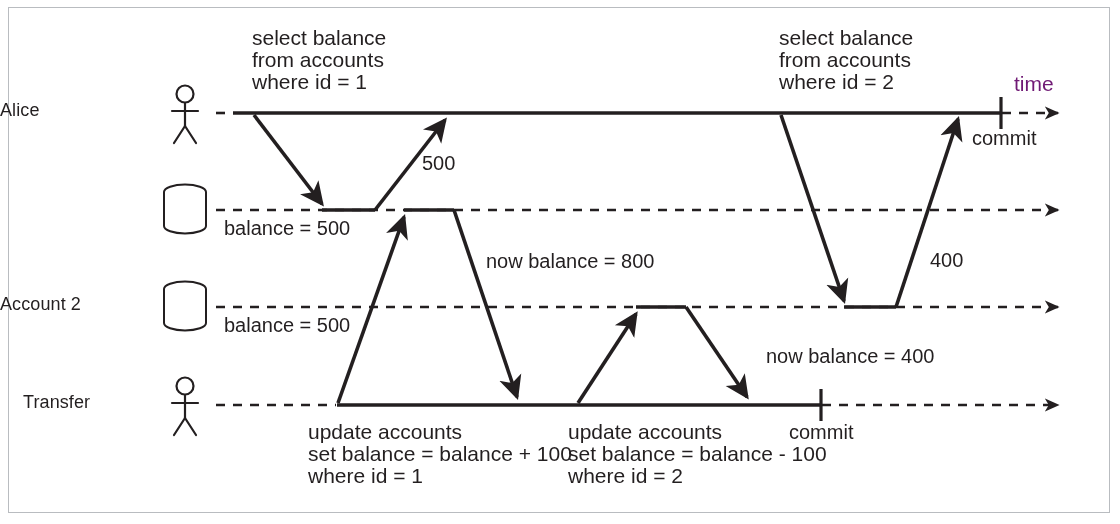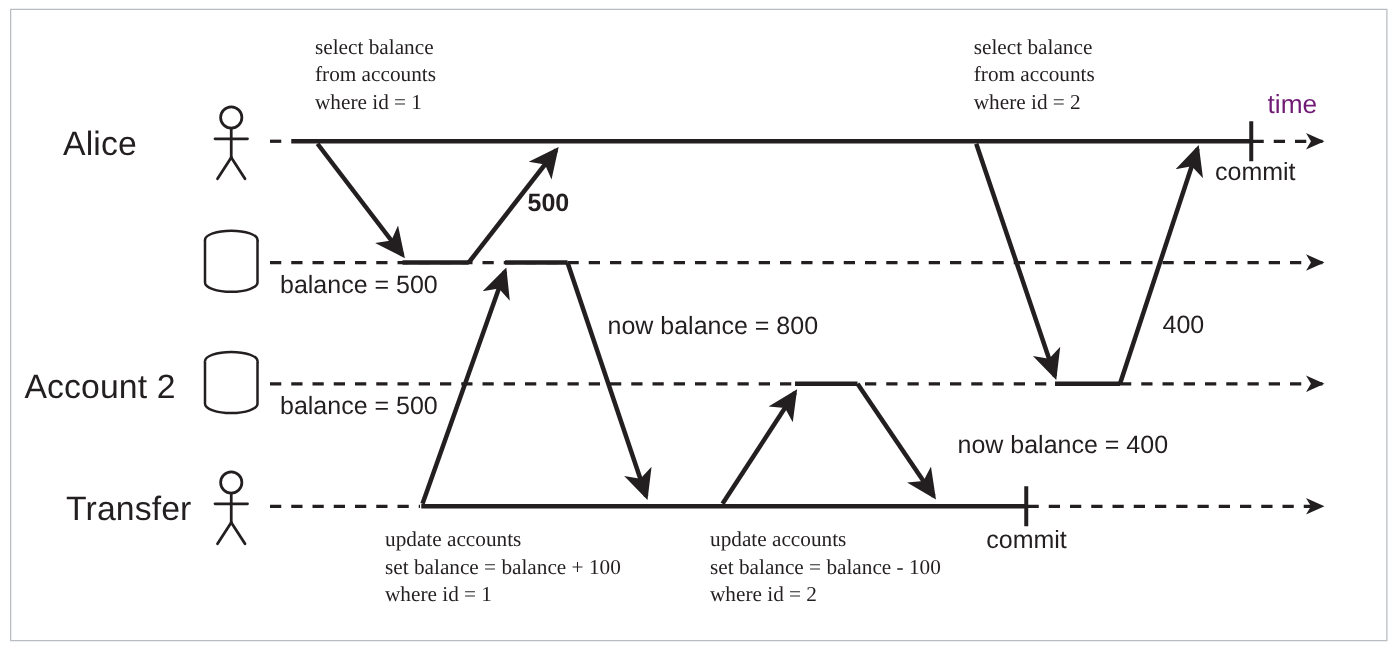--- a/index.html
+++ b/index.html
@@ -30,33 +30,32 @@
   }
   svg#diagram-canvas {
     position: absolute;
     left: 0;
     top: 0;
     width: 1120px;
     height: 524px;
   }
   .lane-label {
     position: absolute;
-    font-size: 27px;
+    font-size: 18px;
     color: #231f20;
     white-space: nowrap;
-    text-align: center;
+    text-align: left;
     letter-spacing: 0.1px;
   }
   .sql-block {
     position: absolute;
-    font-size: 17px;
+    font-size: 21px;
     line-height: 22px;
     color: #231f20;
     white-space: pre;
-    font-family: Liberation Serif, serif;
   }
   .inline-note {
     position: absolute;
     font-size: 20px;
     color: #231f20;
     white-space: nowrap;
   }
   .time-label {
     position: absolute;
     font-size: 21px;
@@ -165,21 +164,21 @@
 where id = 1</div>
 
   <div class="sql-block" style="left:568px; top:421px;">update accounts
 set balance = balance - 100
 where id = 2</div>
 
   <div class="inline-note" style="left:224px; top:217px;">balance = 500</div>
 
   <div class="inline-note" style="left:224px; top:314px;">balance = 500</div>
 
-  <div class="inline-note" style="left:422px; top:152px;font-weight:bold;">500</div>
+  <div class="inline-note" style="left:422px; top:152px;">500</div>
 
   <div class="inline-note" style="left:930px; top:249px;">400</div>
 
   <div class="inline-note" style="left:486px; top:250px;">now balance = 800</div>
 
   <div class="inline-note" style="left:745px; top:345px;margin-left:21px;">now balance = 400</div>
 
   <div class="inline-note" style="left:972px; top:127px;">commit</div>
 
   <div class="inline-note" style="left:789px; top:421px;">commit</div>

